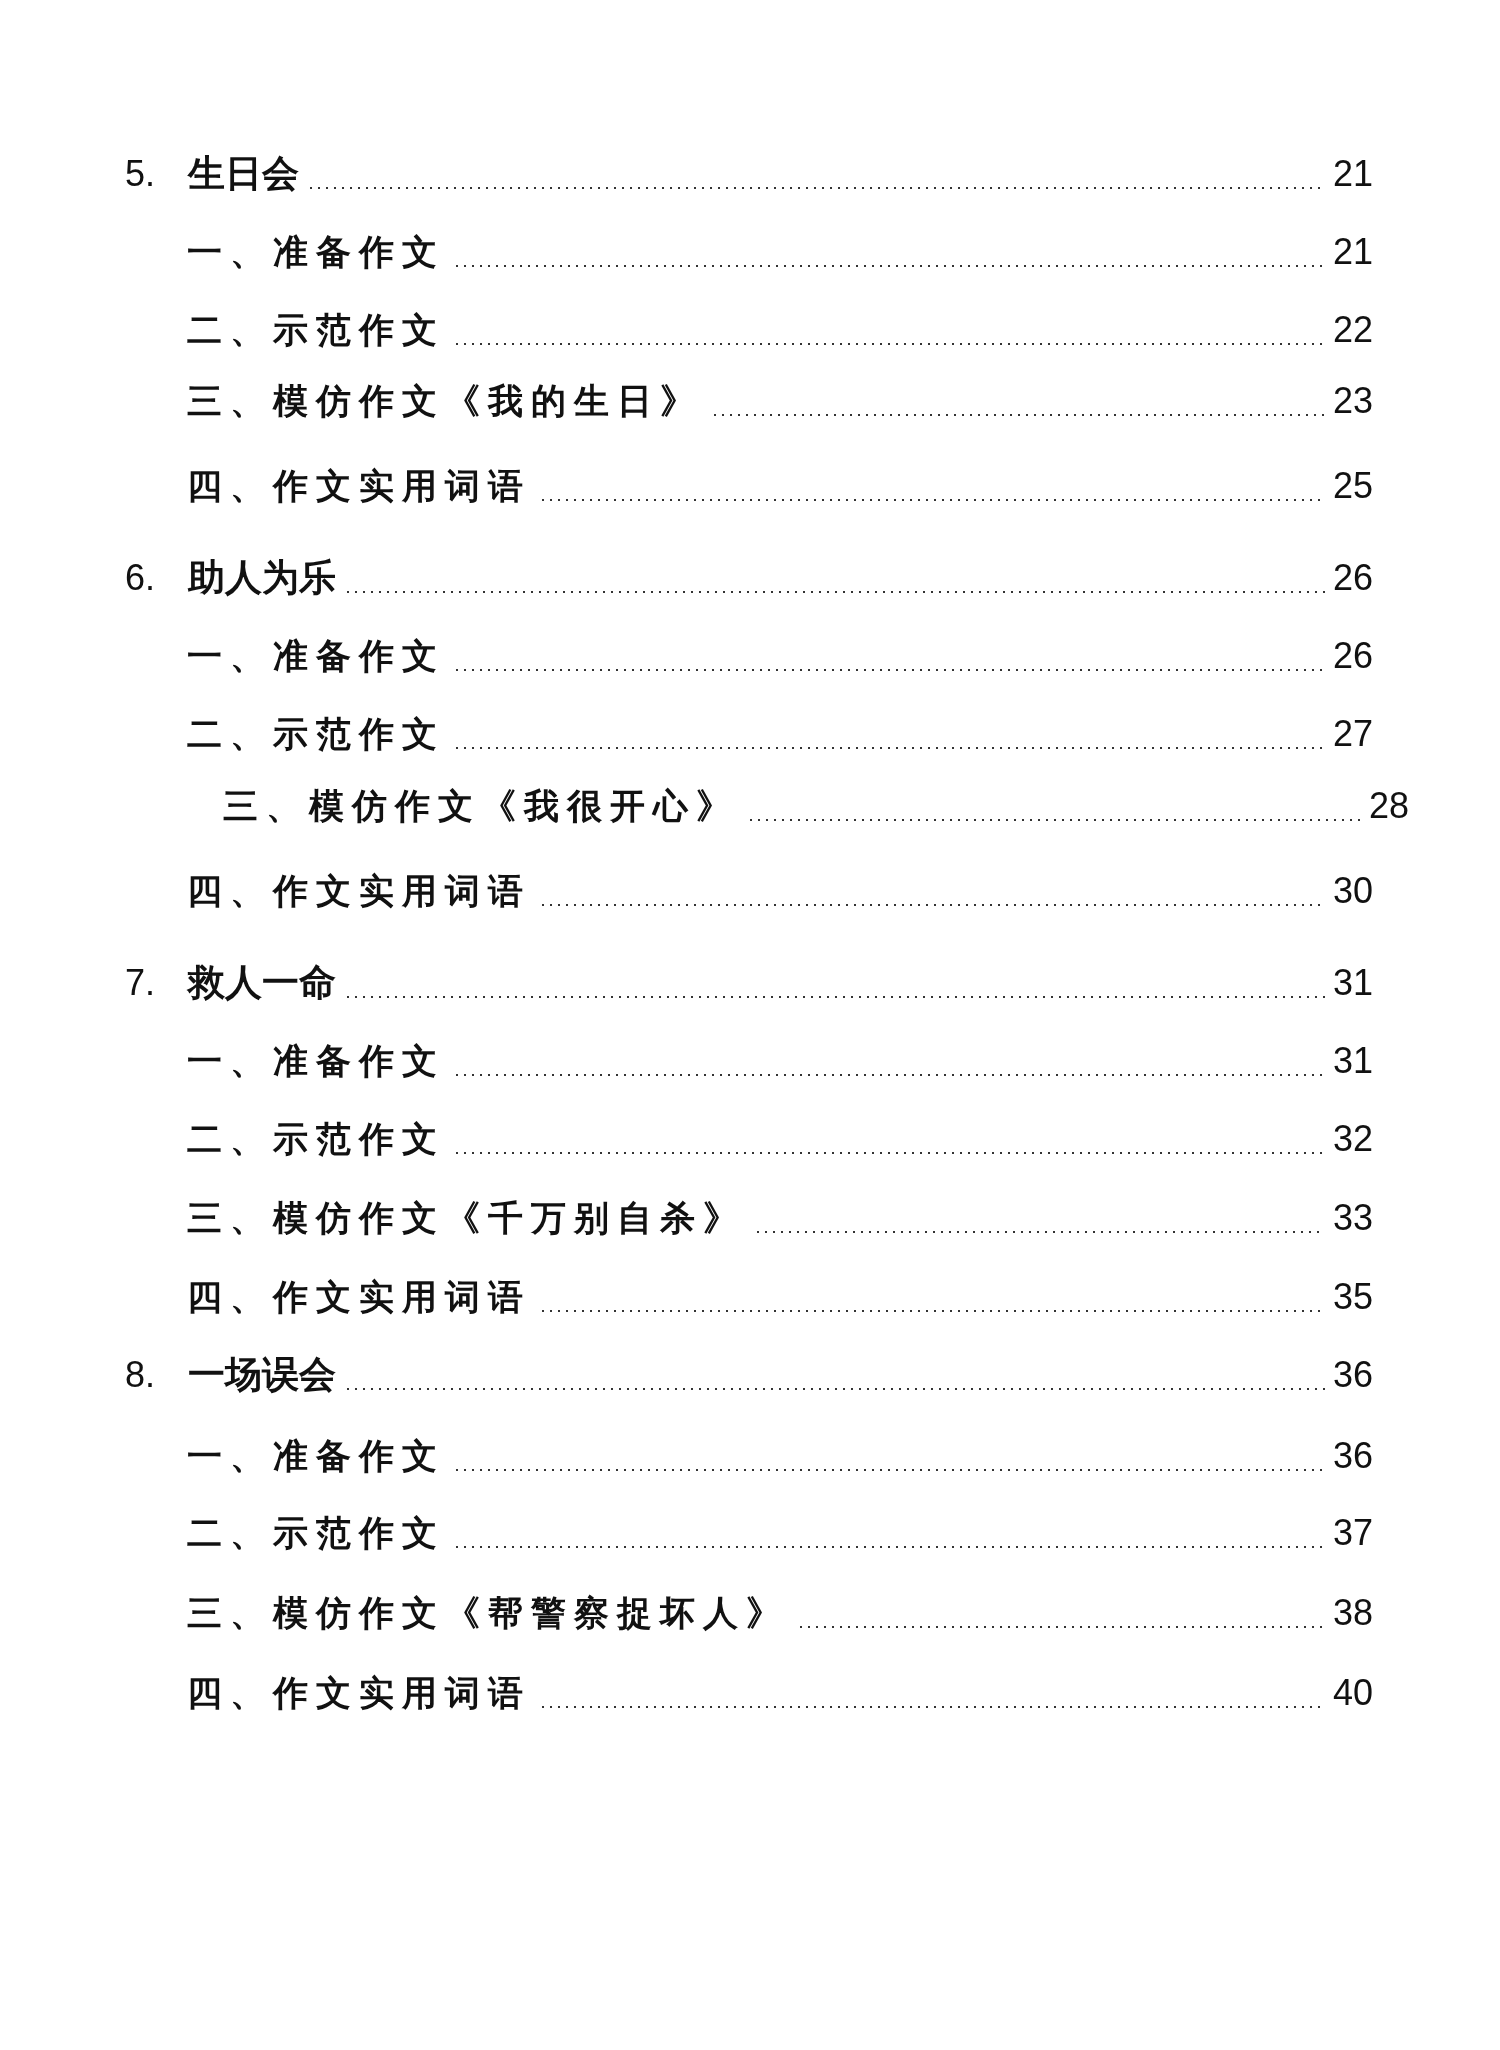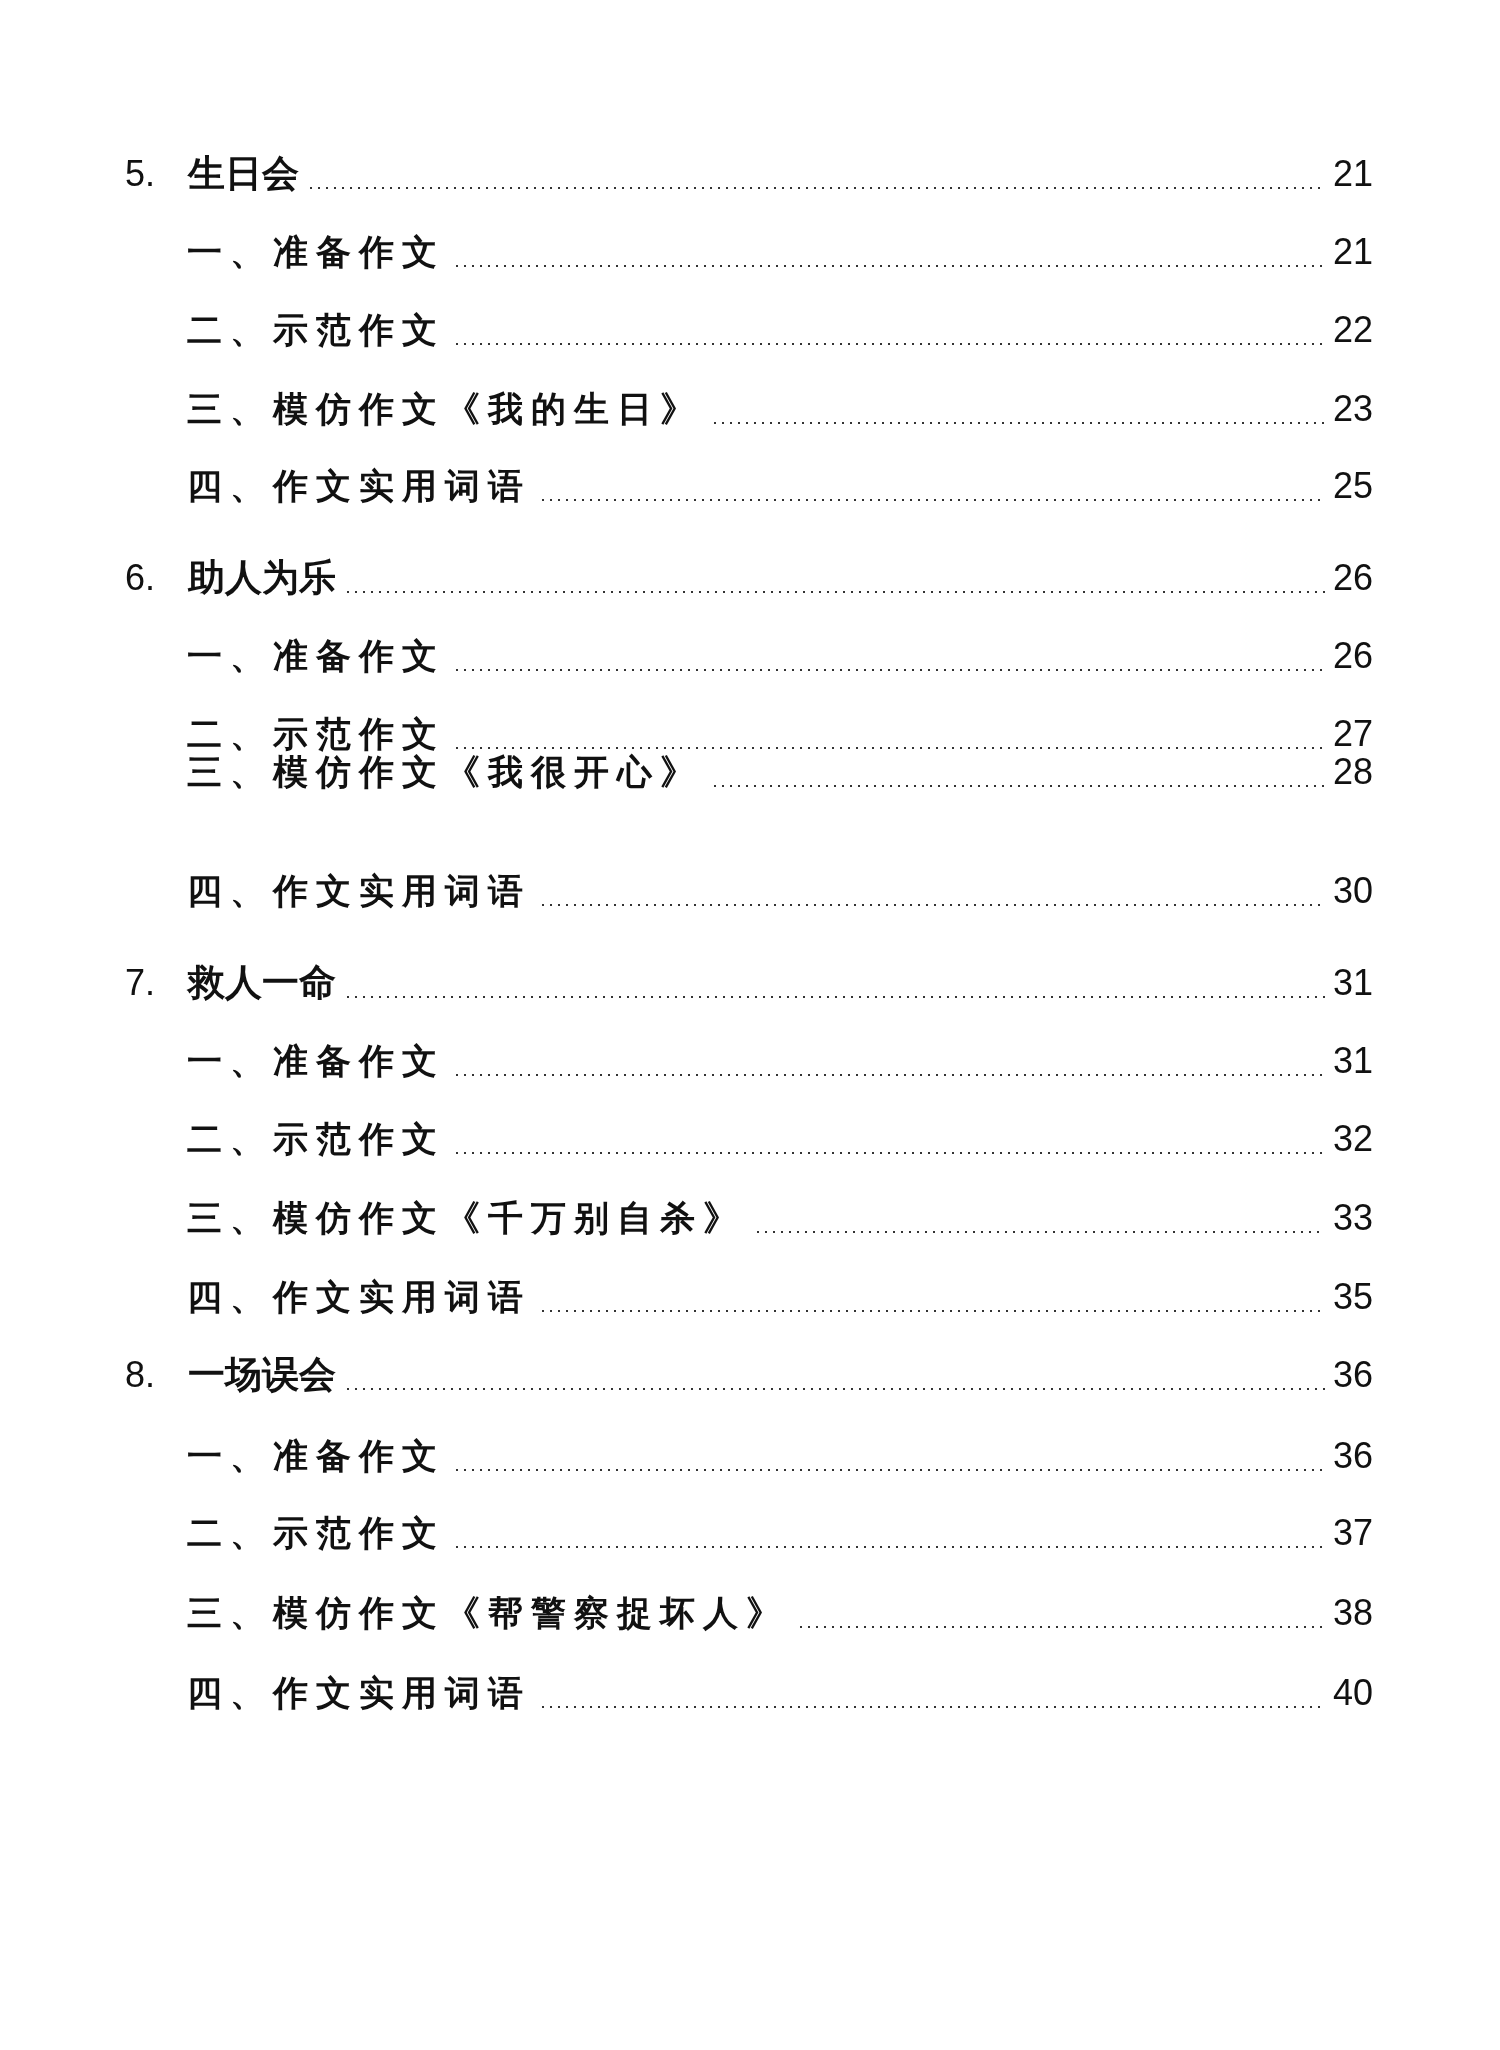--- a/index.html
+++ b/index.html
@@ -27,21 +27,21 @@
     <div class="row sub" style="top: 227px;">
       <span class="title">一、准备作文</span>
       <span class="dots"></span>
       <span class="page">21</span>
     </div>
     <div class="row sub" style="top: 305px;">
       <span class="title">二、示范作文</span>
       <span class="dots"></span>
       <span class="page">22</span>
     </div>
-    <div class="row sub" style="top: 384px;">
+    <div class="row sub" style="top: 376px;">
       <span class="title">三、模仿作文《我的生日》</span>
       <span class="dots"></span>
       <span class="page">23</span>
     </div>
     <div class="row sub" style="top: 461px;">
       <span class="title">四、作文实用词语</span>
       <span class="dots"></span>
       <span class="page">25</span>
     </div>
     <div class="row" style="top: 553px;">
@@ -53,21 +53,21 @@
     <div class="row sub" style="top: 631px;">
       <span class="title">一、准备作文</span>
       <span class="dots"></span>
       <span class="page">26</span>
     </div>
     <div class="row sub" style="top: 709px;">
       <span class="title">二、示范作文</span>
       <span class="dots"></span>
       <span class="page">27</span>
     </div>
-    <div class="row sub" style="top: 747px;">
+    <div class="row sub" style="top: 781px; margin-left: 36px;">
       <span class="title">三、模仿作文《我很开心》</span>
       <span class="dots"></span>
       <span class="page">28</span>
     </div>
     <div class="row sub" style="top: 866px;">
       <span class="title">四、作文实用词语</span>
       <span class="dots"></span>
       <span class="page">30</span>
     </div>
     <div class="row" style="top: 958px;">

